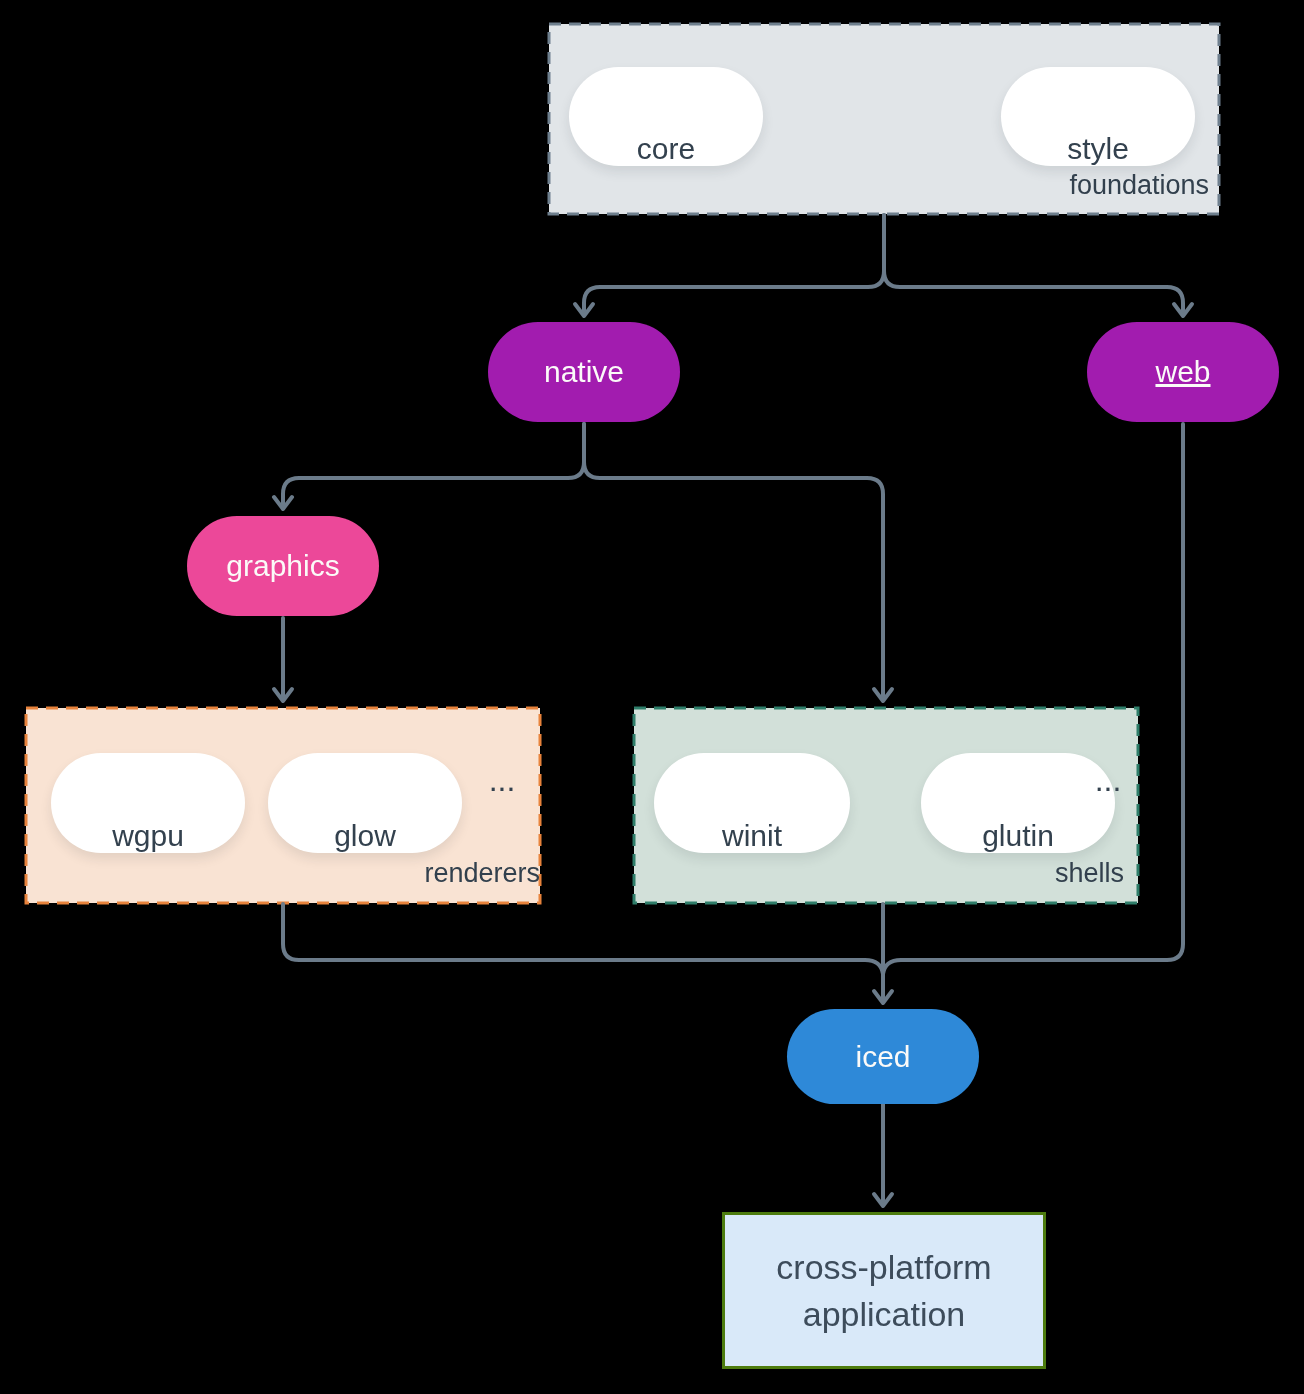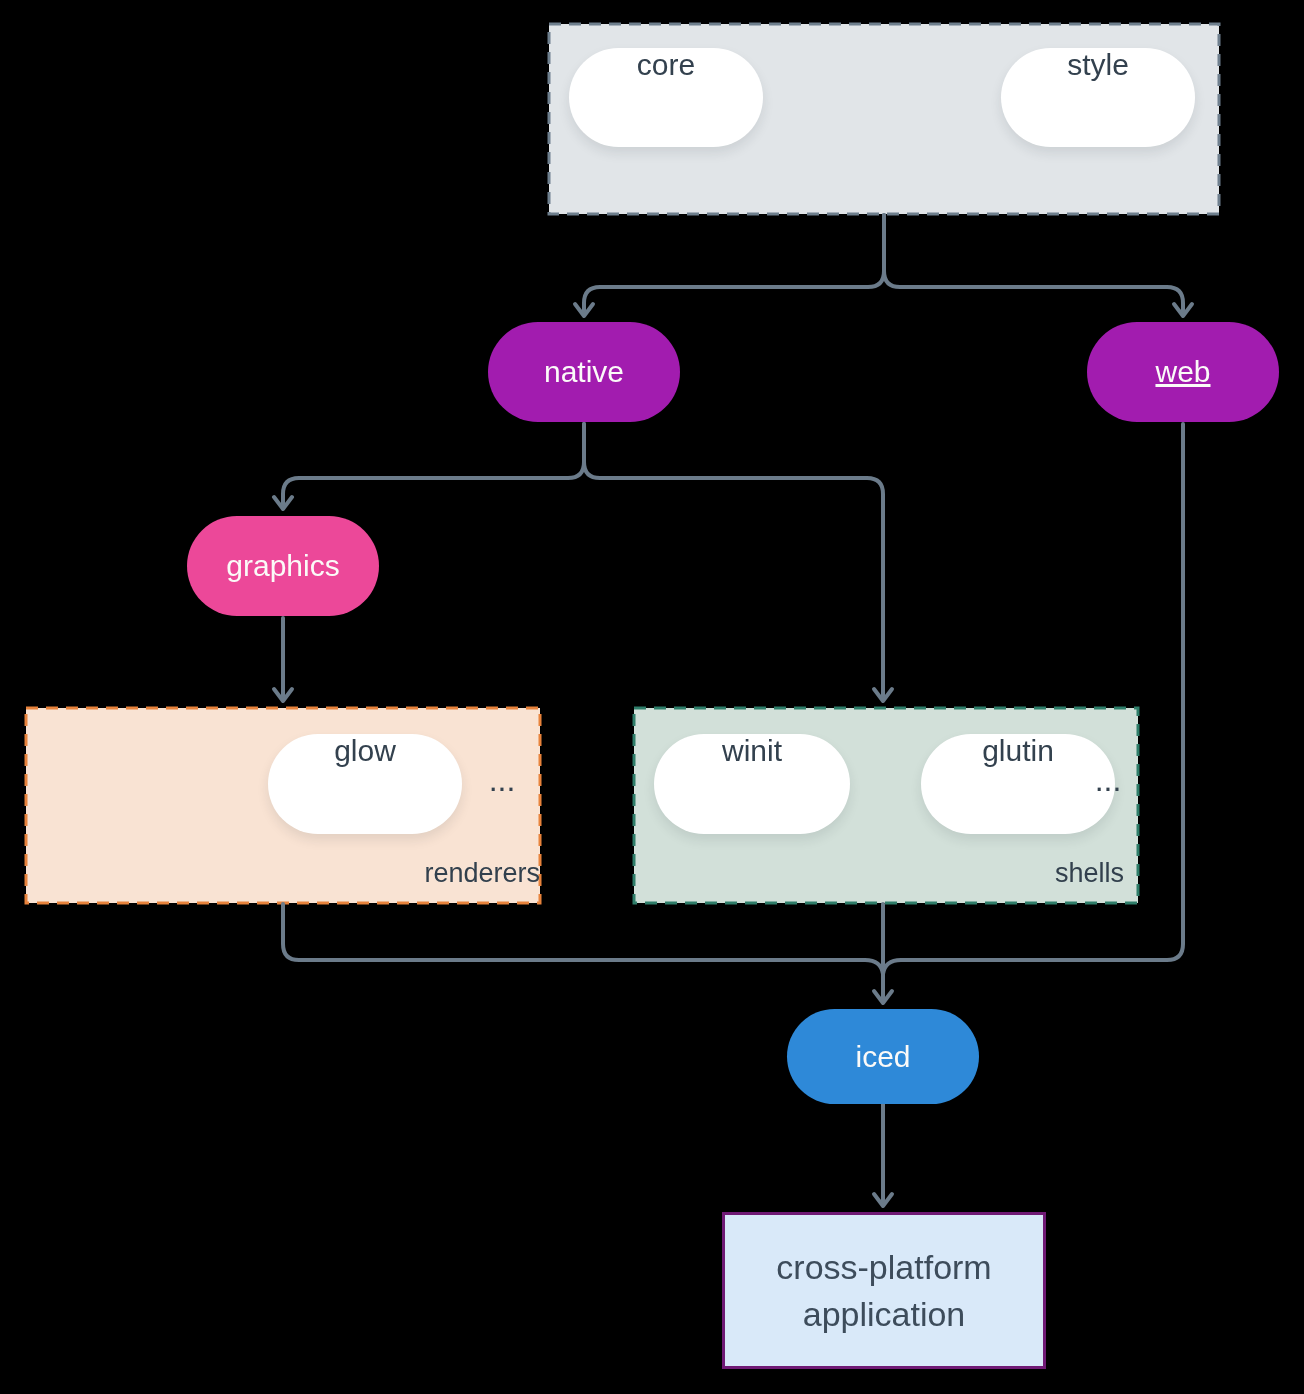--- a/index.html
+++ b/index.html
@@ -2,40 +2,41 @@
 <html><head>
 <meta charset="utf-8">
 <style>
   html,body{margin:0;padding:0;background:#000;}
   .canvas{
     position:relative;width:1304px;height:1394px;background:#000000;
     font-family:"Liberation Sans", sans-serif;overflow:hidden;
   }
   .layer{position:absolute;left:0;top:0;}
   .pill{
-    position:absolute;display:flex;align-items:flex-start;justify-content:center;
+    position:absolute;display:flex;align-items:flex-end;justify-content:center;
     background:#ffffff;border-radius:50px;color:#33414e;font-size:30px;
     box-shadow:0 6px 12px rgba(30,40,50,0.10);
+    margin-top:19px;
   }
   .node{
     position:absolute;display:flex;align-items:center;justify-content:center;
     border-radius:50px;color:#fbfaf8;font-size:30px;
   }
   .node-purple{background:#a21caf;}
   .node-orange{background:#ec4899;}
   .node-blue{background:#2e89d8;}
   .group-label{
     position:absolute;color:#32404d;font-size:27px;text-align:right;line-height:30px;
   }
   .ellipsis{
     position:absolute;color:#33414e;font-size:32px;text-align:center;width:60px;
   }
   .app-box{
     position:absolute;left:722px;top:1212px;width:324px;height:157px;
-    box-sizing:border-box;background:#d9e9f9;border:3px solid #701a75;
+    box-sizing:border-box;background:#d9e9f9;border:3px solid #4d7c0f;
     display:flex;flex-direction:column;align-items:center;justify-content:center;
     color:#3d4c5b;font-size:34px;line-height:47px;text-align:center;
   }
 </style>
 </head>
 <body>
 
 <div class="canvas">
 
   <svg class="layer" width="1304" height="1394" viewBox="0 0 1304 1394">
@@ -66,32 +67,36 @@
       <path d="M874 1194 L883 1206 L892 1194"></path>
     </g>
   </svg>
 
   <div class="pill" style="left:569px;top:48px;width:194px;height:99px;">
     <span>core</span>
   </div>
   <div class="pill" style="left:1001px;top:48px;width:194px;height:99px;">
     <span>style</span>
   </div>
+  <div class="group-label" style="left:549px;top:170px;width:660px;">foundations</div>
 
   <div class="node node-purple" style="left:488px;top:322px;width:192px;height:100px;">
     <span>native</span>
   </div>
   <div class="node node-purple" style="left:1087px;top:322px;width:192px;height:100px;text-decoration:underline;">
     <span>web</span>
   </div>
 
   <div class="node node-orange" style="left:187px;top:516px;width:192px;height:100px;">
     <span>graphics</span>
   </div>
 
+  <div class="pill" style="left:51px;top:734px;width:194px;height:100px;">
+    <span>wgpu</span>
+  </div>
   <div class="pill" style="left:268px;top:734px;width:194px;height:100px;">
     <span>glow</span>
   </div>
   <div class="ellipsis" style="left:472px;top:762px;">...</div>
   <div class="group-label" style="left:26px;top:858px;width:502px;padding-left:12px;">renderers</div>
 
   <div class="pill" style="left:654px;top:734px;width:196px;height:100px;">
     <span>winit</span>
   </div>
   <div class="pill" style="left:921px;top:734px;width:194px;height:100px;">

